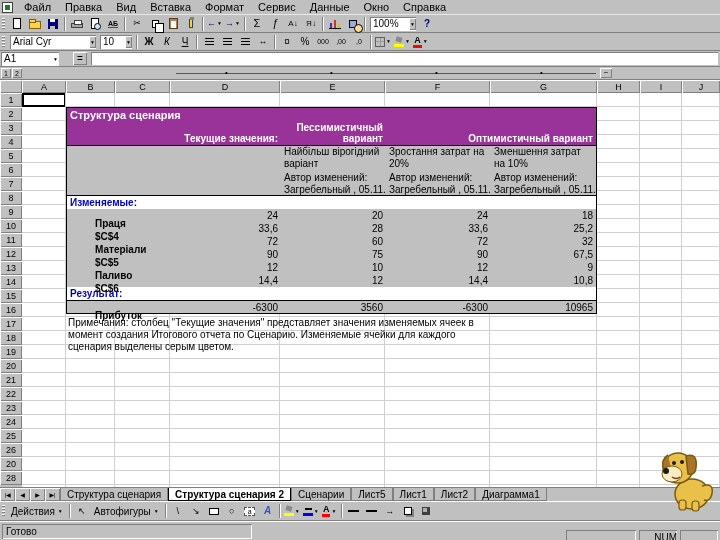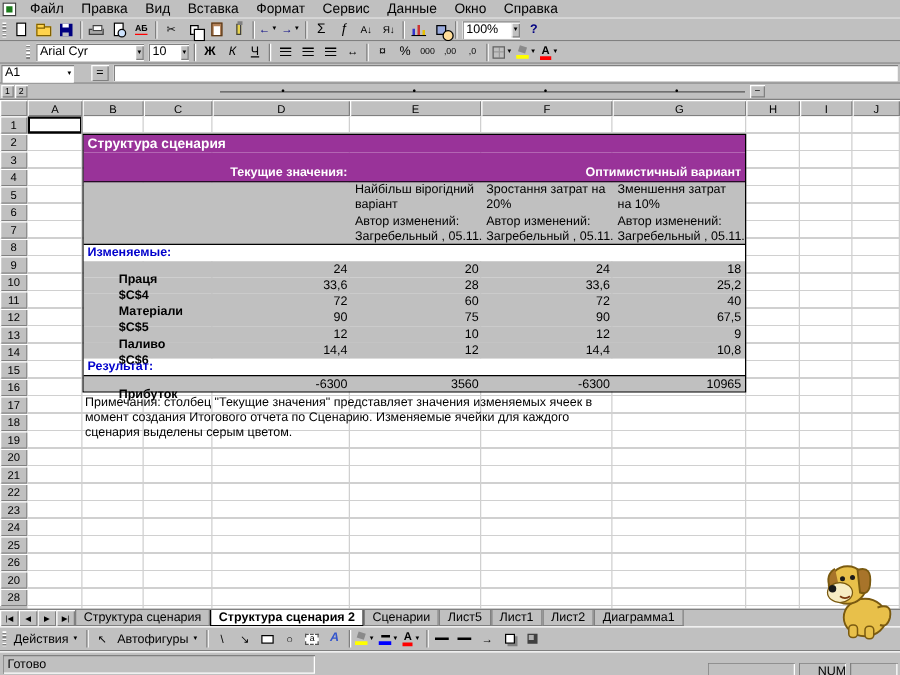--- a/index.html
+++ b/index.html
@@ -22,21 +22,21 @@
 
   
   #menubar{top:0;left:0;width:720px;height:15px;display:flex;align-items:center;border-bottom:1px solid #e8e8e8;}
   .book-icon{width:11px;height:11px;background:#fff;border:1px solid #404040;margin:0 4px 0 2px;position:relative;}
   .book-icon::after{content:"";position:absolute;left:2px;top:2px;width:5px;height:5px;background:#1e7d1e;}
   .menu-item{padding:0 7px;height:14px;line-height:14px;font-size:11px;white-space:nowrap;}
 
   
   .toolbar{left:0;width:720px;display:flex;align-items:center;background:var(--window-gray);border-bottom:1px solid var(--bevel-dark);}
   #tb-std{top:15px;height:18px;}
-  #tb-fmt{top:33px;height:18px;padding-left:19px;}
+  #tb-fmt{top:33px;height:18px;}
   .grip{width:3px;height:12px;margin:0 3px 0 2px;background:repeating-linear-gradient(to bottom,#fff 0 1px,var(--bevel-dark) 1px 2px,transparent 2px 3px);}
   .tbtn{height:16px;min-width:18px;display:flex;align-items:center;justify-content:center;font-size:9px;line-height:1;padding:0 1px;}
   .tsep{width:2px;height:14px;border-left:1px solid var(--bevel-dark);border-right:1px solid #fff;margin:0 2px;}
   .dd{font-size:5px;width:7px;display:inline-block;text-align:center;color:#000;}
   .combo{height:14px;display:flex;align-items:center;font-size:10px;padding-left:3px;margin:0 2px;}
   .combo .dd{margin-left:auto;background:var(--window-gray);height:12px;line-height:12px;box-shadow:inset 1px 1px 0 #fff,inset -1px -1px 0 var(--bevel-dark);}
 
   
   .ic{display:inline-block;position:relative;}
   .ic-page{width:8px;height:11px;background:#fff;border:1px solid #000;}
@@ -374,20 +374,21 @@
       <div id="sel-a1"></div>
 
       <div id="report">
         <div id="report-box">
           <div id="title-row" class="trow purple">
             <div class="tc" style="flex:1;">Структура сценария</div>
           </div>
           <div id="hdr-row" class="trow purple">
             <div class="tc cl"></div>
             <div class="tc c0">Текущие значения:</div>
+            <div class="tc c2">Пессимистичный вариант</div>
             <div class="tc c3">Оптимистичный вариант</div>
           </div>
           <div id="comment-row" class="trow gray">
             <div class="tc cl"></div>
             <div class="tc c0"></div>
             <div class="tc c1">Найбільш вірогідний варіант</div>
             <div class="tc c2">Зростання затрат на 20%</div>
             <div class="tc c3">Зменшення затрат на 10%</div>
           </div>
           <div class="trow gray inforow">
@@ -420,21 +421,21 @@
                 <div class="tc c0 val">33,6</div>
                 <div class="tc c1 val">28</div>
                 <div class="tc c2 val">33,6</div>
                 <div class="tc c3 val">25,2</div>
               </div>
               <div class="trow gray">
                 <div class="tc cl lbl ind">Матеріали</div>
                 <div class="tc c0 val">72</div>
                 <div class="tc c1 val">60</div>
                 <div class="tc c2 val">72</div>
-                <div class="tc c3 val">40</div>
+                <div class="tc c3 val">32</div>
               </div>
               <div class="trow gray">
                 <div class="tc cl lbl ind">$C$5</div>
                 <div class="tc c0 val">90</div>
                 <div class="tc c1 val">75</div>
                 <div class="tc c2 val">90</div>
                 <div class="tc c3 val">67,5</div>
               </div>
               <div class="trow gray">
                 <div class="tc cl lbl ind">Паливо</div>

